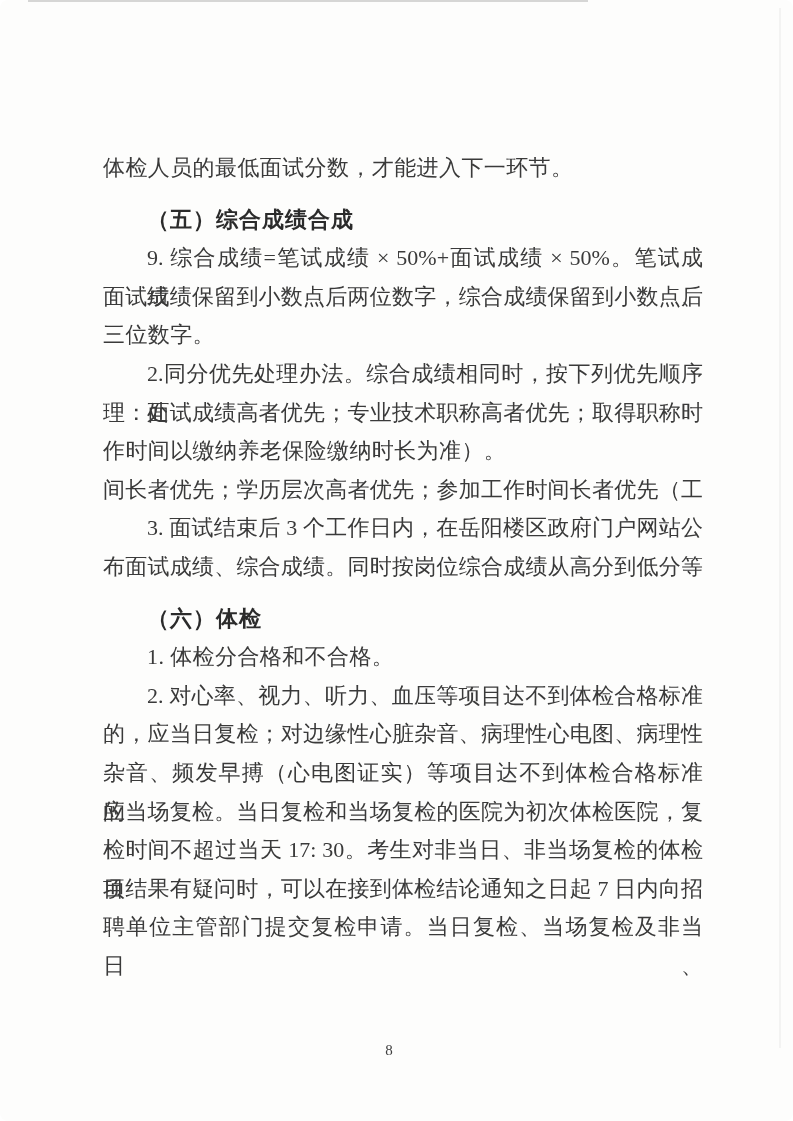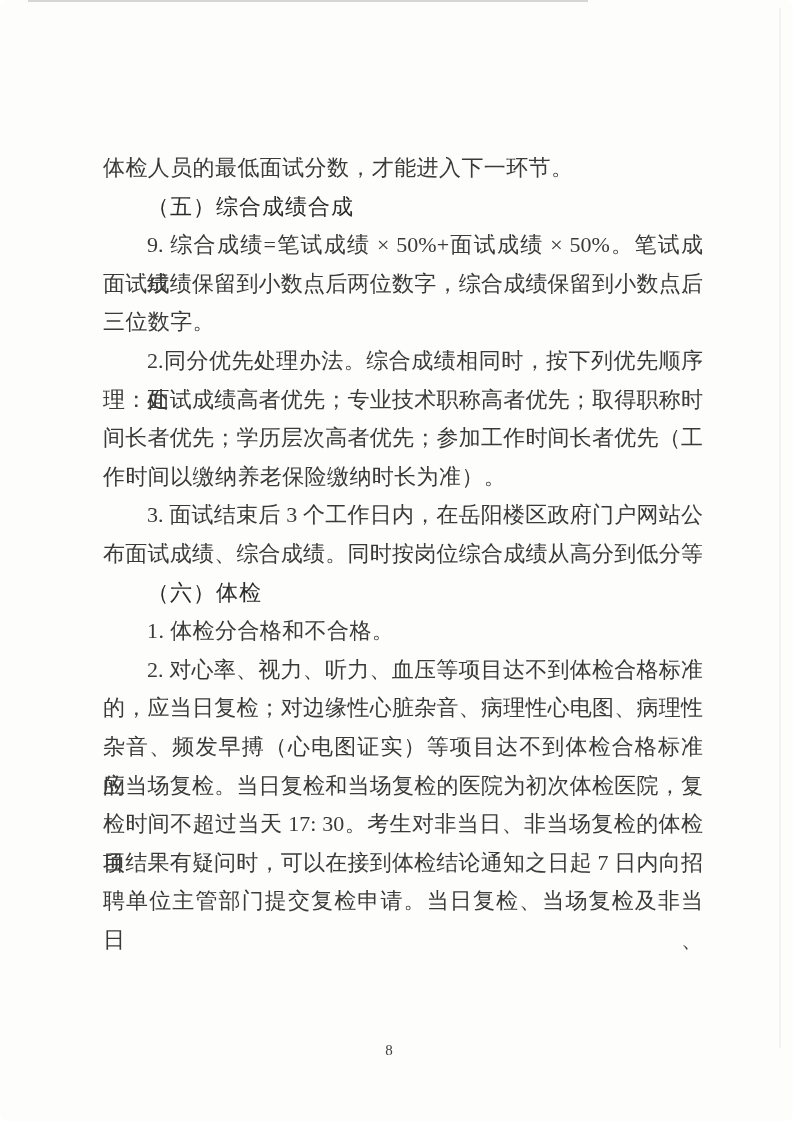--- a/index.html
+++ b/index.html
@@ -51,23 +51,24 @@
   .line.justify {
     white-space: normal;
     letter-spacing: 0;
     text-align: justify;
     text-align-last: justify;
   }
   .line.indent {
     padding-left: 44px;
   }
   .line.heading {
-    font-weight: 400;
+    font-weight: 700;
     color: #2b2b2b;
     letter-spacing: 1px;
+    margin-top: 13px;
   }
   .page-number {
     position: absolute;
     top: 1042px;
     left: 0;
     width: 779px;
     text-align: center;
     font-size: 15px;
     color: #3f3f3f;
     letter-spacing: 1px;
@@ -80,22 +81,22 @@
   <div class="top-edge-artifact"></div>
   <div class="right-edge-artifact"></div>
   <div class="text-block">
       <div class="line">体检人员的最低面试分数，才能进入下一环节。</div>
       <div class="line heading indent">（五）综合成绩合成</div>
       <div class="line indent justify">9. 综合成绩=笔试成绩 × 50%+面试成绩 × 50%。笔试成绩、</div>
       <div class="line justify">面试成绩保留到小数点后两位数字，综合成绩保留到小数点后</div>
       <div class="line">三位数字。</div>
       <div class="line indent justify">2.同分优先处理办法。综合成绩相同时，按下列优先顺序处</div>
       <div class="line justify">理：面试成绩高者优先；专业技术职称高者优先；取得职称时</div>
+      <div class="line">作时间以缴纳养老保险缴纳时长为准）。</div>
       <div class="line justify">间长者优先；学历层次高者优先；参加工作时间长者优先（工</div>
-      <div class="line">作时间以缴纳养老保险缴纳时长为准）。</div>
       <div class="line indent justify">3. 面试结束后 3 个工作日内，在岳阳楼区政府门户网站公</div>
       <div class="line justify">布面试成绩、综合成绩。同时按岗位综合成绩从高分到低分等</div>
       <div class="line heading indent">（六）体检</div>
       <div class="line indent">1. 体检分合格和不合格。</div>
       <div class="line indent justify">2. 对心率、视力、听力、血压等项目达不到体检合格标准</div>
       <div class="line justify">的，应当日复检；对边缘性心脏杂音、病理性心电图、病理性</div>
       <div class="line justify">杂音、频发早搏（心电图证实）等项目达不到体检合格标准的，</div>
       <div class="line justify">应当场复检。当日复检和当场复检的医院为初次体检医院，复</div>
       <div class="line justify">检时间不超过当天 17: 30。考生对非当日、非当场复检的体检项</div>
       <div class="line justify">目结果有疑问时，可以在接到体检结论通知之日起 7 日内向招</div>

